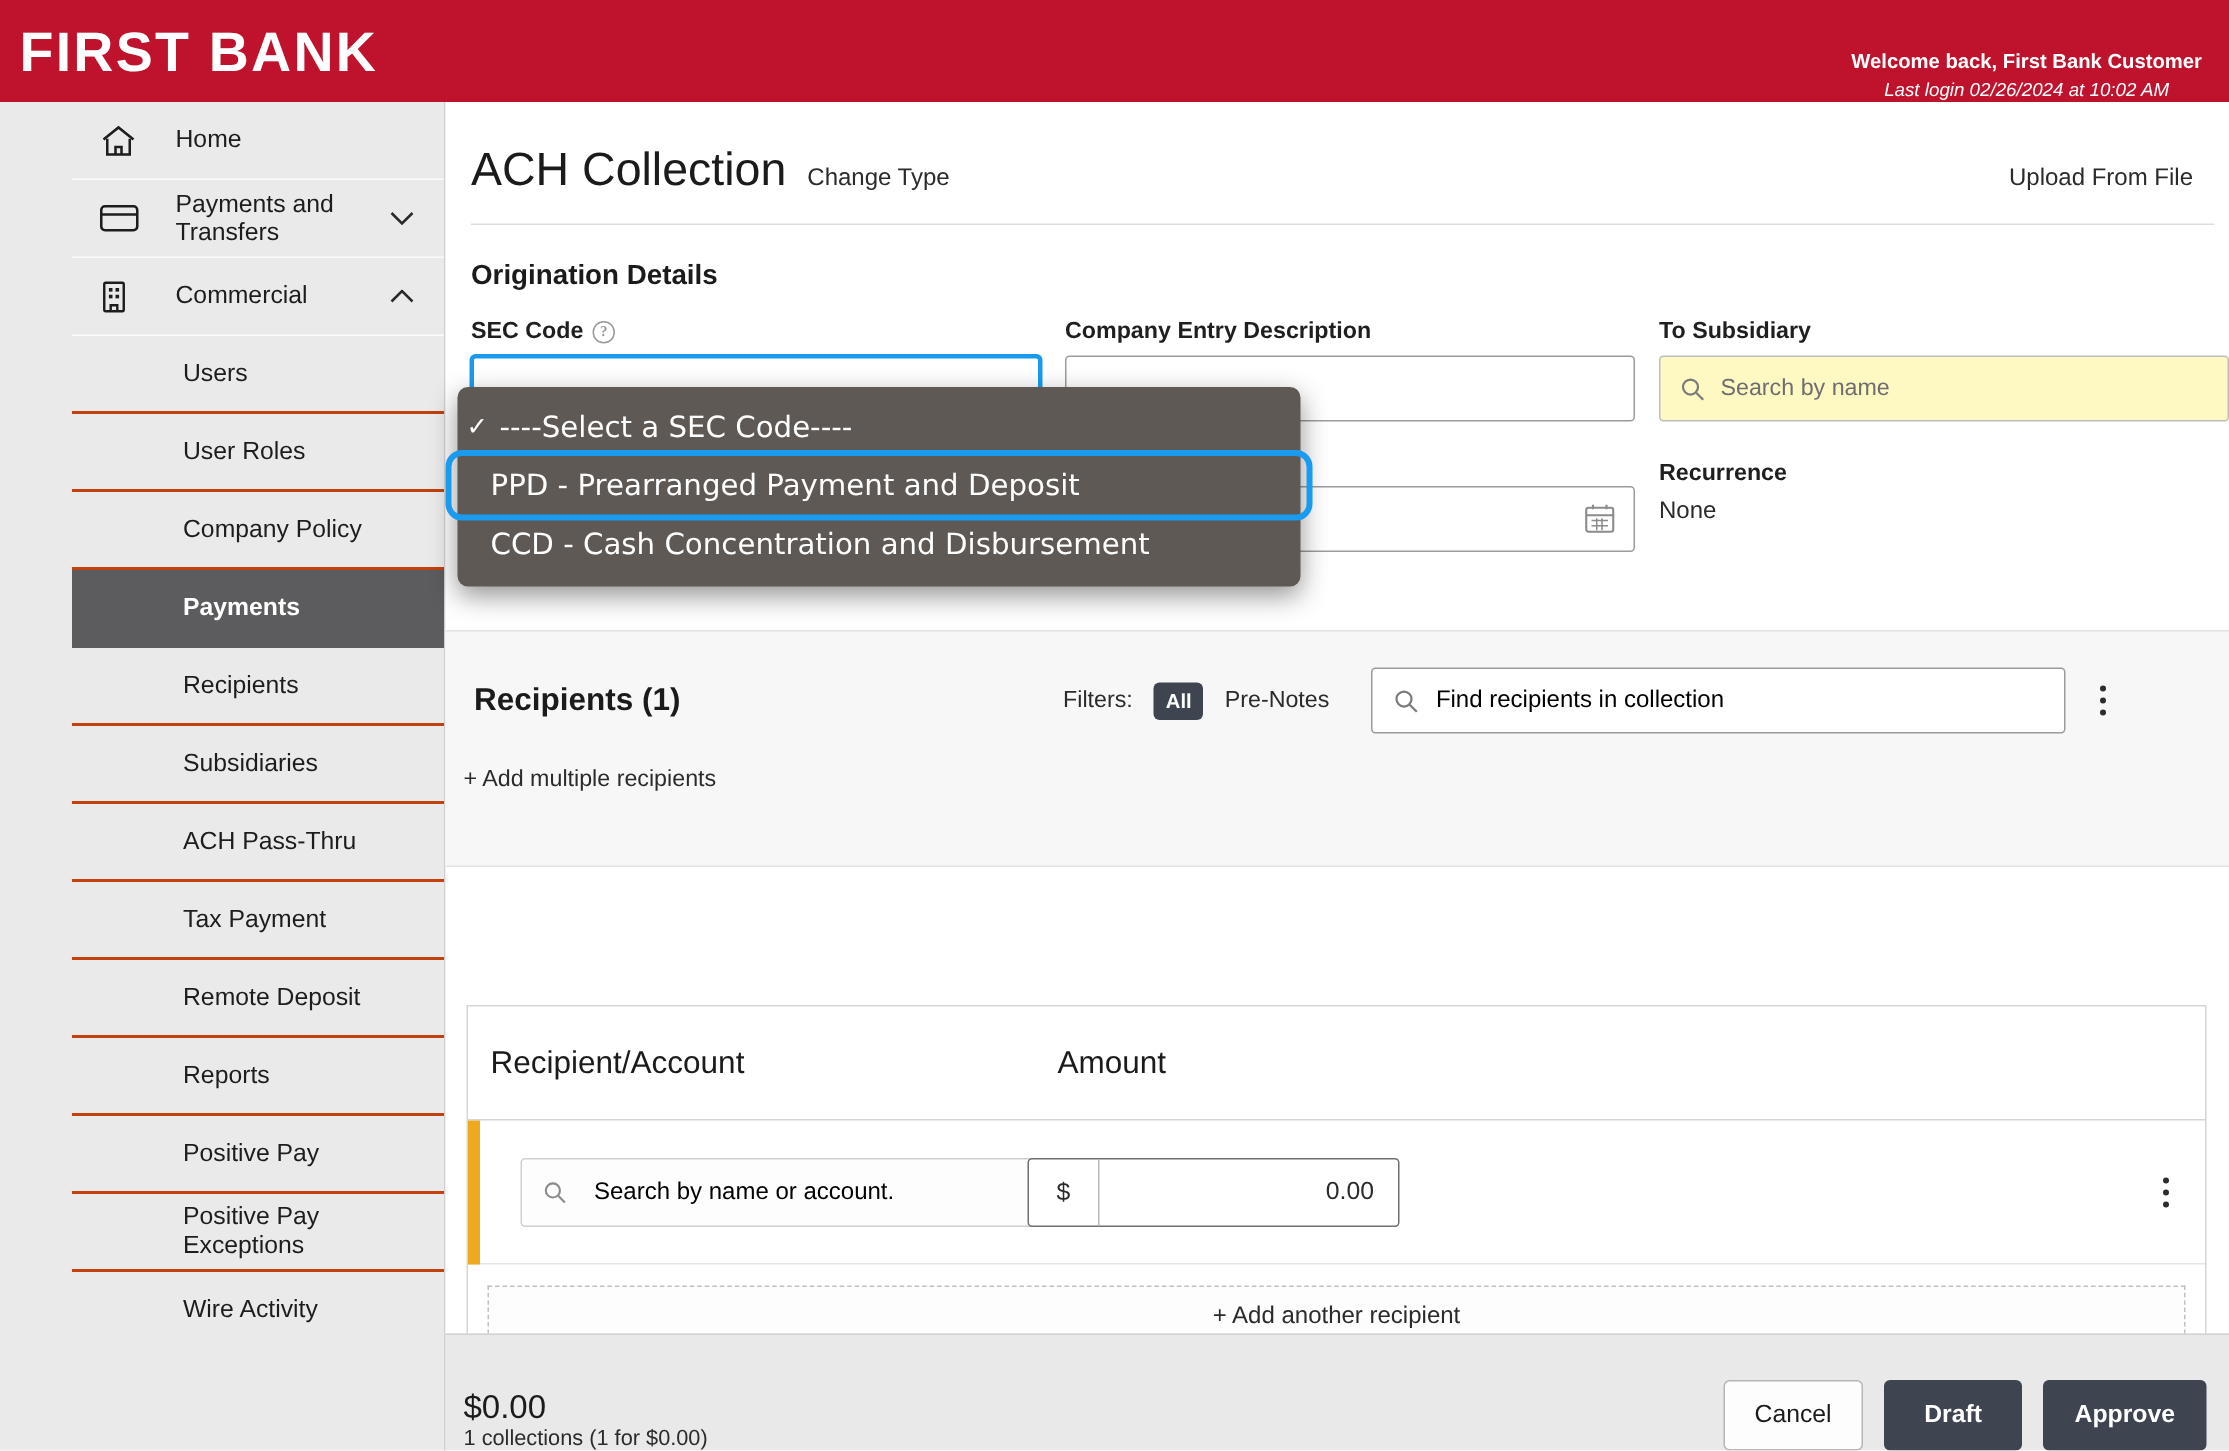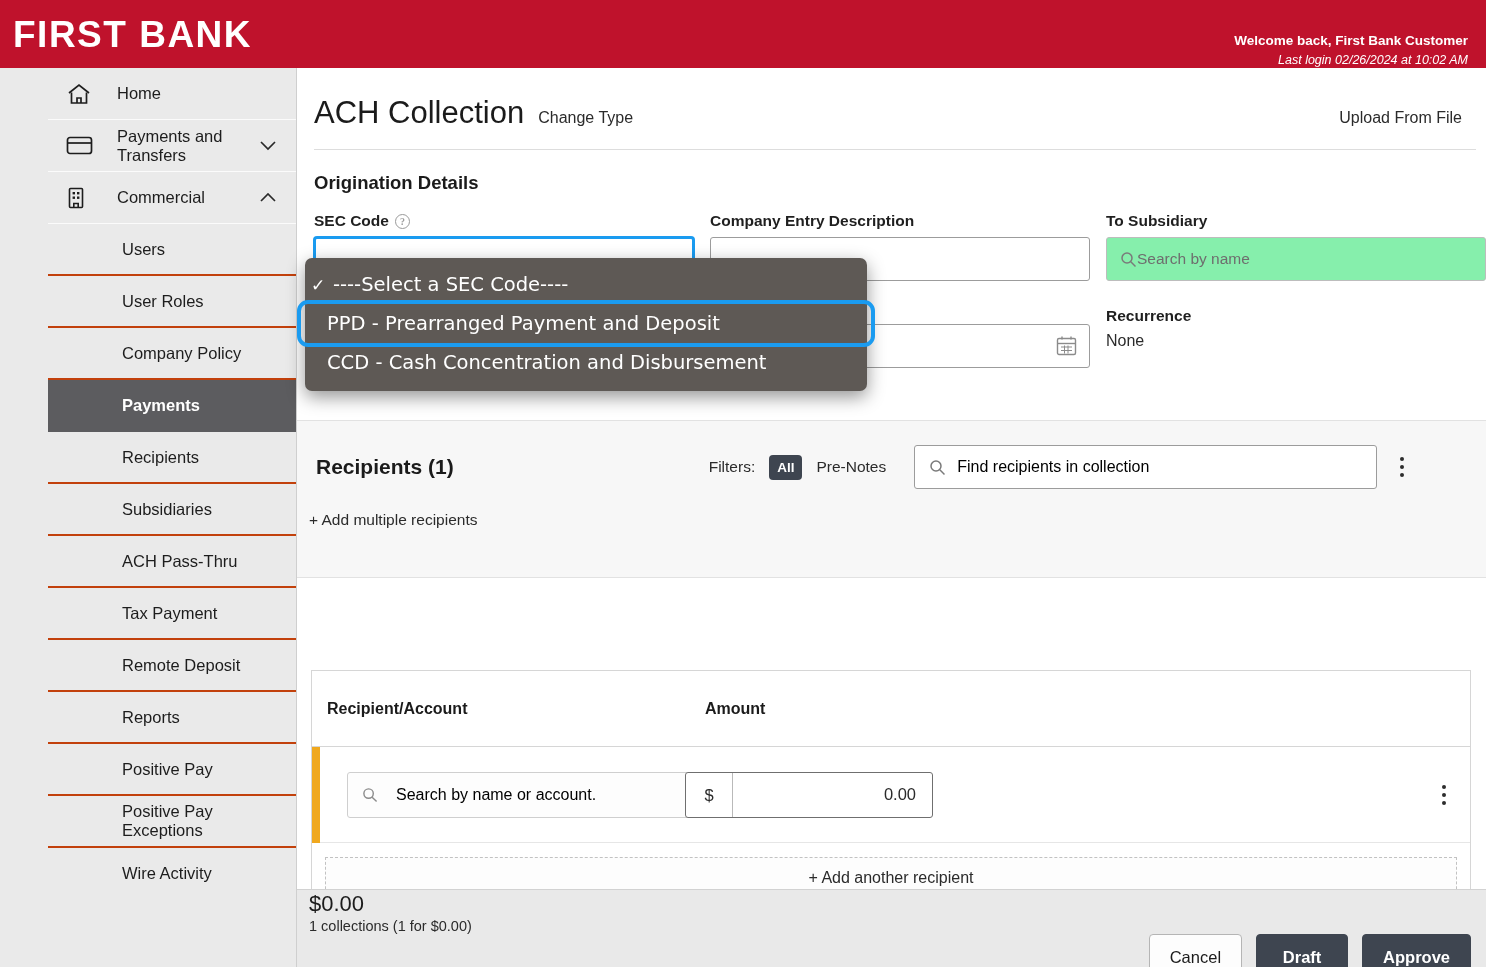--- a/index.html
+++ b/index.html
@@ -15,21 +15,21 @@
   .topbar {
     position: absolute; top: 0; left: 0; width: 1486px; height: 68px;
     background: #bf122c;
     display: flex; align-items: center; justify-content: space-between;
   }
   .brand {
     color: #ffffff; font-size: 37px; font-weight: 700;
     letter-spacing: 1.5px; padding-left: 13px; line-height: 1;
   }
   .welcome-wrap {
-    text-align: right; color: #ffffff; padding-right: 18px; line-height: 1.45; margin-top: 32px;
+    text-align: center; color: #ffffff; padding-right: 18px; line-height: 1.45; margin-top: 32px;
   }
   .welcome-line1 { font-size: 13.5px; font-weight: 700; }
   .welcome-line2 { font-size: 12.5px; font-style: italic; font-weight: 400; }
 
   
   .sidebar {
     position: absolute; top: 68px; left: 0; width: 297px; height: 899px;
     background: #eaeaea; border-right: 1px solid #cfcfcf;
     overflow: hidden;
     padding-left: 48px;
@@ -94,21 +94,21 @@
   }
   .input-box {
     height: 44px; border: 1px solid #9c9c9c; border-radius: 3px;
     background: #fff; display: flex; align-items: center;
     padding: 0 12px; font-size: 16px; color: #3a3a3a;
   }
   .input-box.focused {
     border: 2px solid #1a9bf0; box-shadow: 0 0 0 1px #1a9bf0;
   }
   .input-box.search {
-    background: #86efac; border: 1px solid #bdbdbd;  padding-left: 13px;
+    background: #fef9c3; border: 1px solid #bdbdbd; gap: 10px; padding-left: 13px;
   }
   .input-box .ph { color: #6e6e6e; font-size: 15.5px; }
   .spacer-18 { height: 18px; }
   .recurrence-val { font-size: 16px; color: #2b2b2b; }
 
   
   .select-popup {
     position: absolute; left: 8px; top: 64px;
     width: 562px; background: #5e5955;
     border-radius: 7px; padding: 7px 0 9px 0;
@@ -155,21 +155,21 @@
 
   
   .table-card {
     position: absolute; top: 602px; left: 14px; width: 1160px; height: 266px;
     border: 1px solid #d6d6d6; background: #fff;
   }
   .thead {
     height: 76px; border-bottom: 1px solid #d6d6d6;
     display: flex; align-items: center;
   }
-  .th { font-size: 16px; font-weight: 700; color: #1b1b1b; }
+  .th { font-size: 21px; font-weight: 400; color: #1b1b1b; }
   .th.c1 { padding-left: 15px; width: 393px; }
   .th.c2 { width: 400px; }
   .trow {
     position: relative; height: 96px; display: flex; align-items: center;
     border-bottom: 1px solid #e6e6e6;
   }
   .trow .flag {
     position: absolute; left: 0; top: 0; width: 8px; height: 96px; background: #f0a81e;
   }
   .td1 { padding-left: 35px; width: 373px; }
@@ -195,21 +195,21 @@
     margin: 14px 13px 0 13px; height: 42px;
     border: 1px dashed #c2c2c2; background: #fdfdfd;
     display: flex; align-items: center; justify-content: center;
     font-size: 16px; color: #2b2b2b; cursor: pointer;
   }
 
   
   .footer {
     position: absolute; left: 297px; bottom: 0; width: 1189px; height: 78px;
     background: #e9e9e9; border-top: 1px solid #d2d2d2;
-    display: flex; align-items: flex-start; flex-direction: column;
+    display: flex; align-items: flex-end;
   }
   .foot-left { padding-left: 12px; }
   .foot-total { font-size: 22px; color: #1b1b1b; line-height: 1.25; }
   .foot-sub { font-size: 14.5px; color: #2b2b2b; }
   .foot-btns { margin-left: auto; display: flex; gap: 14px; padding-right: 15px; }
   .btn {
     height: 47px; min-width: 92px; border-radius: 4px; cursor: pointer;
     font-size: 16.5px; display: flex; align-items: center; justify-content: center;
     padding: 0 20px;
   }

